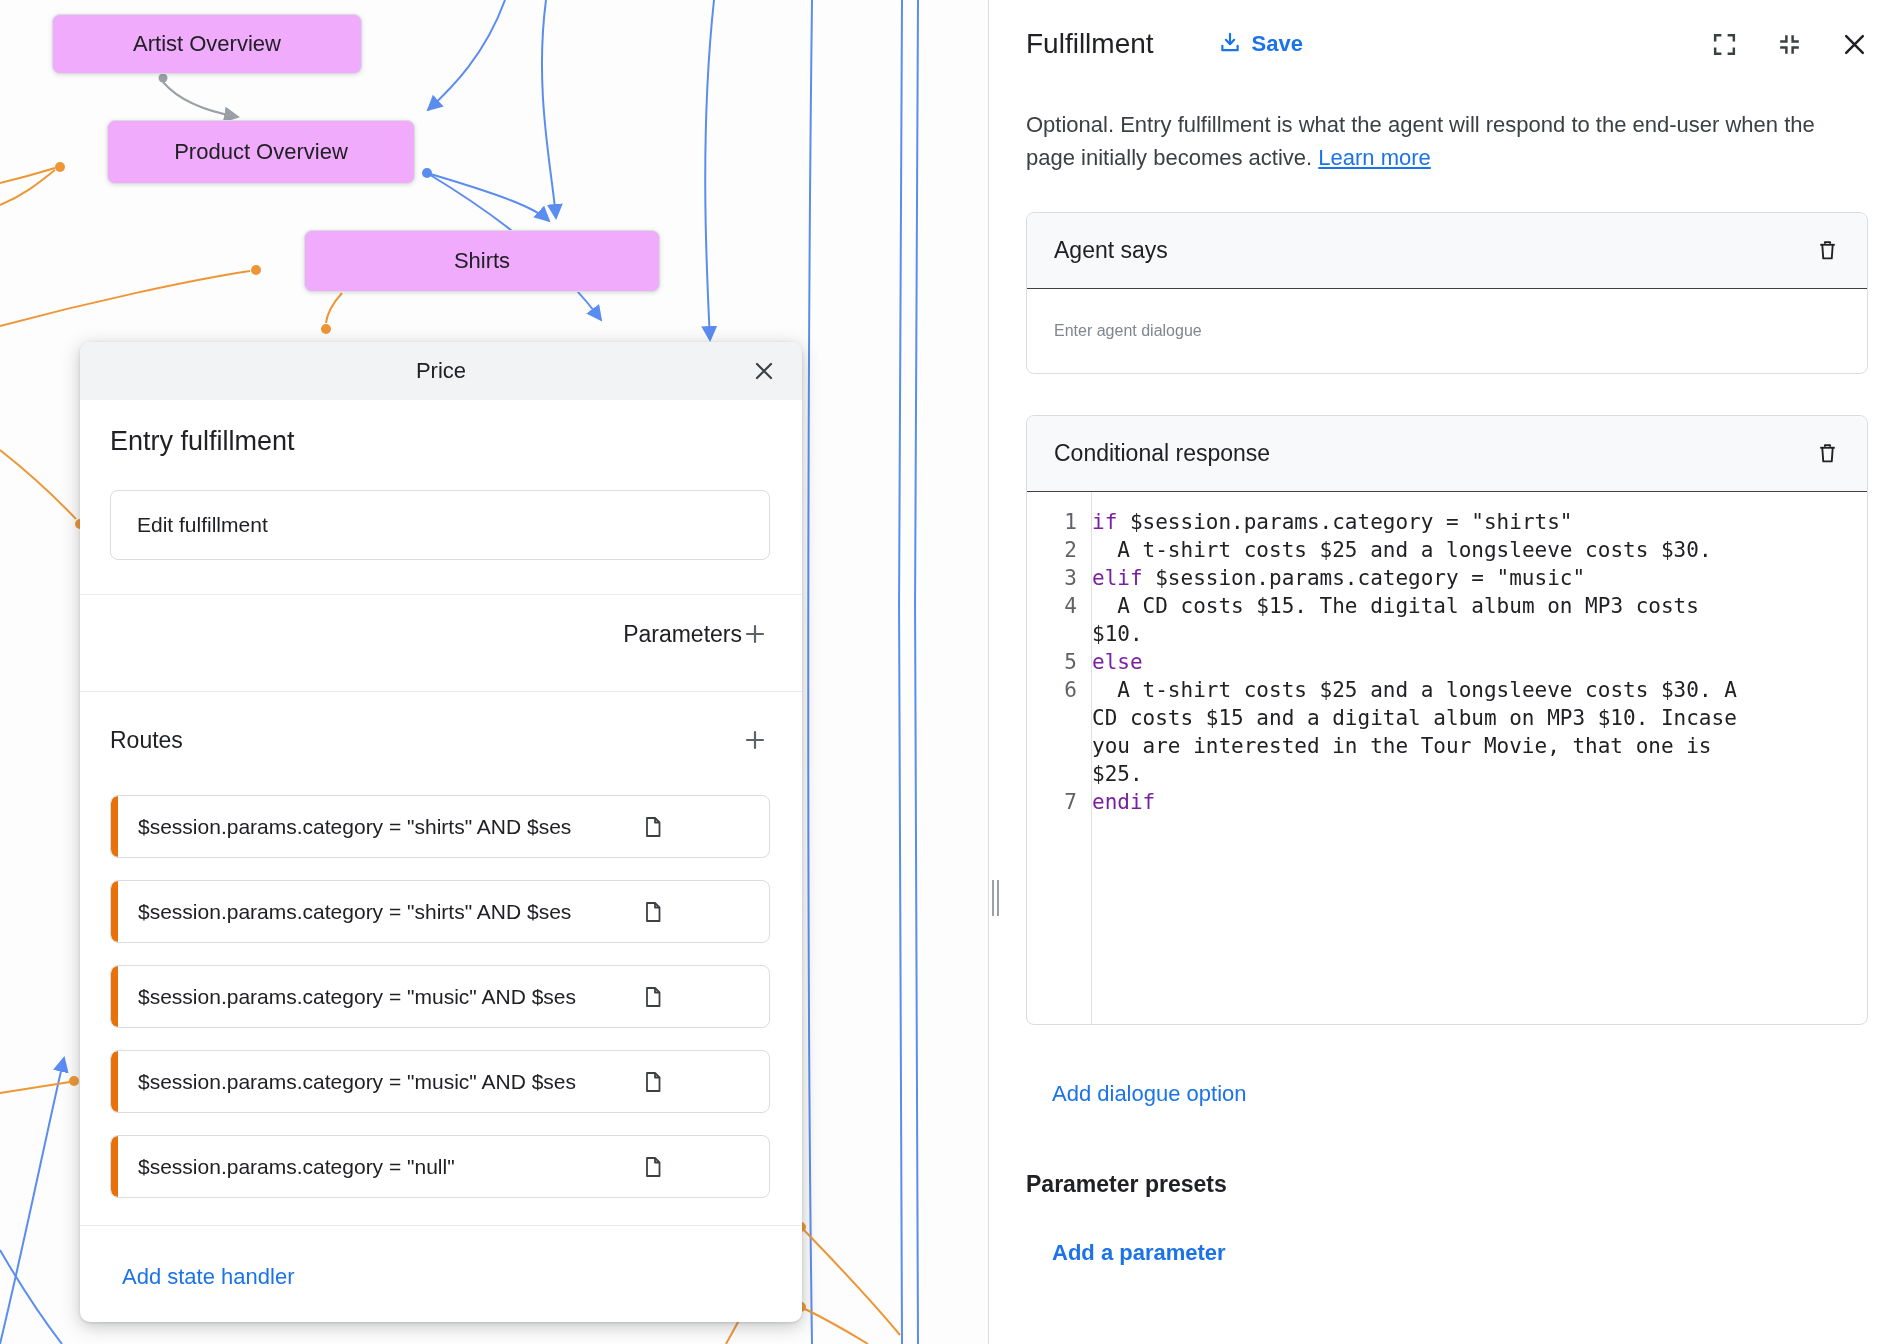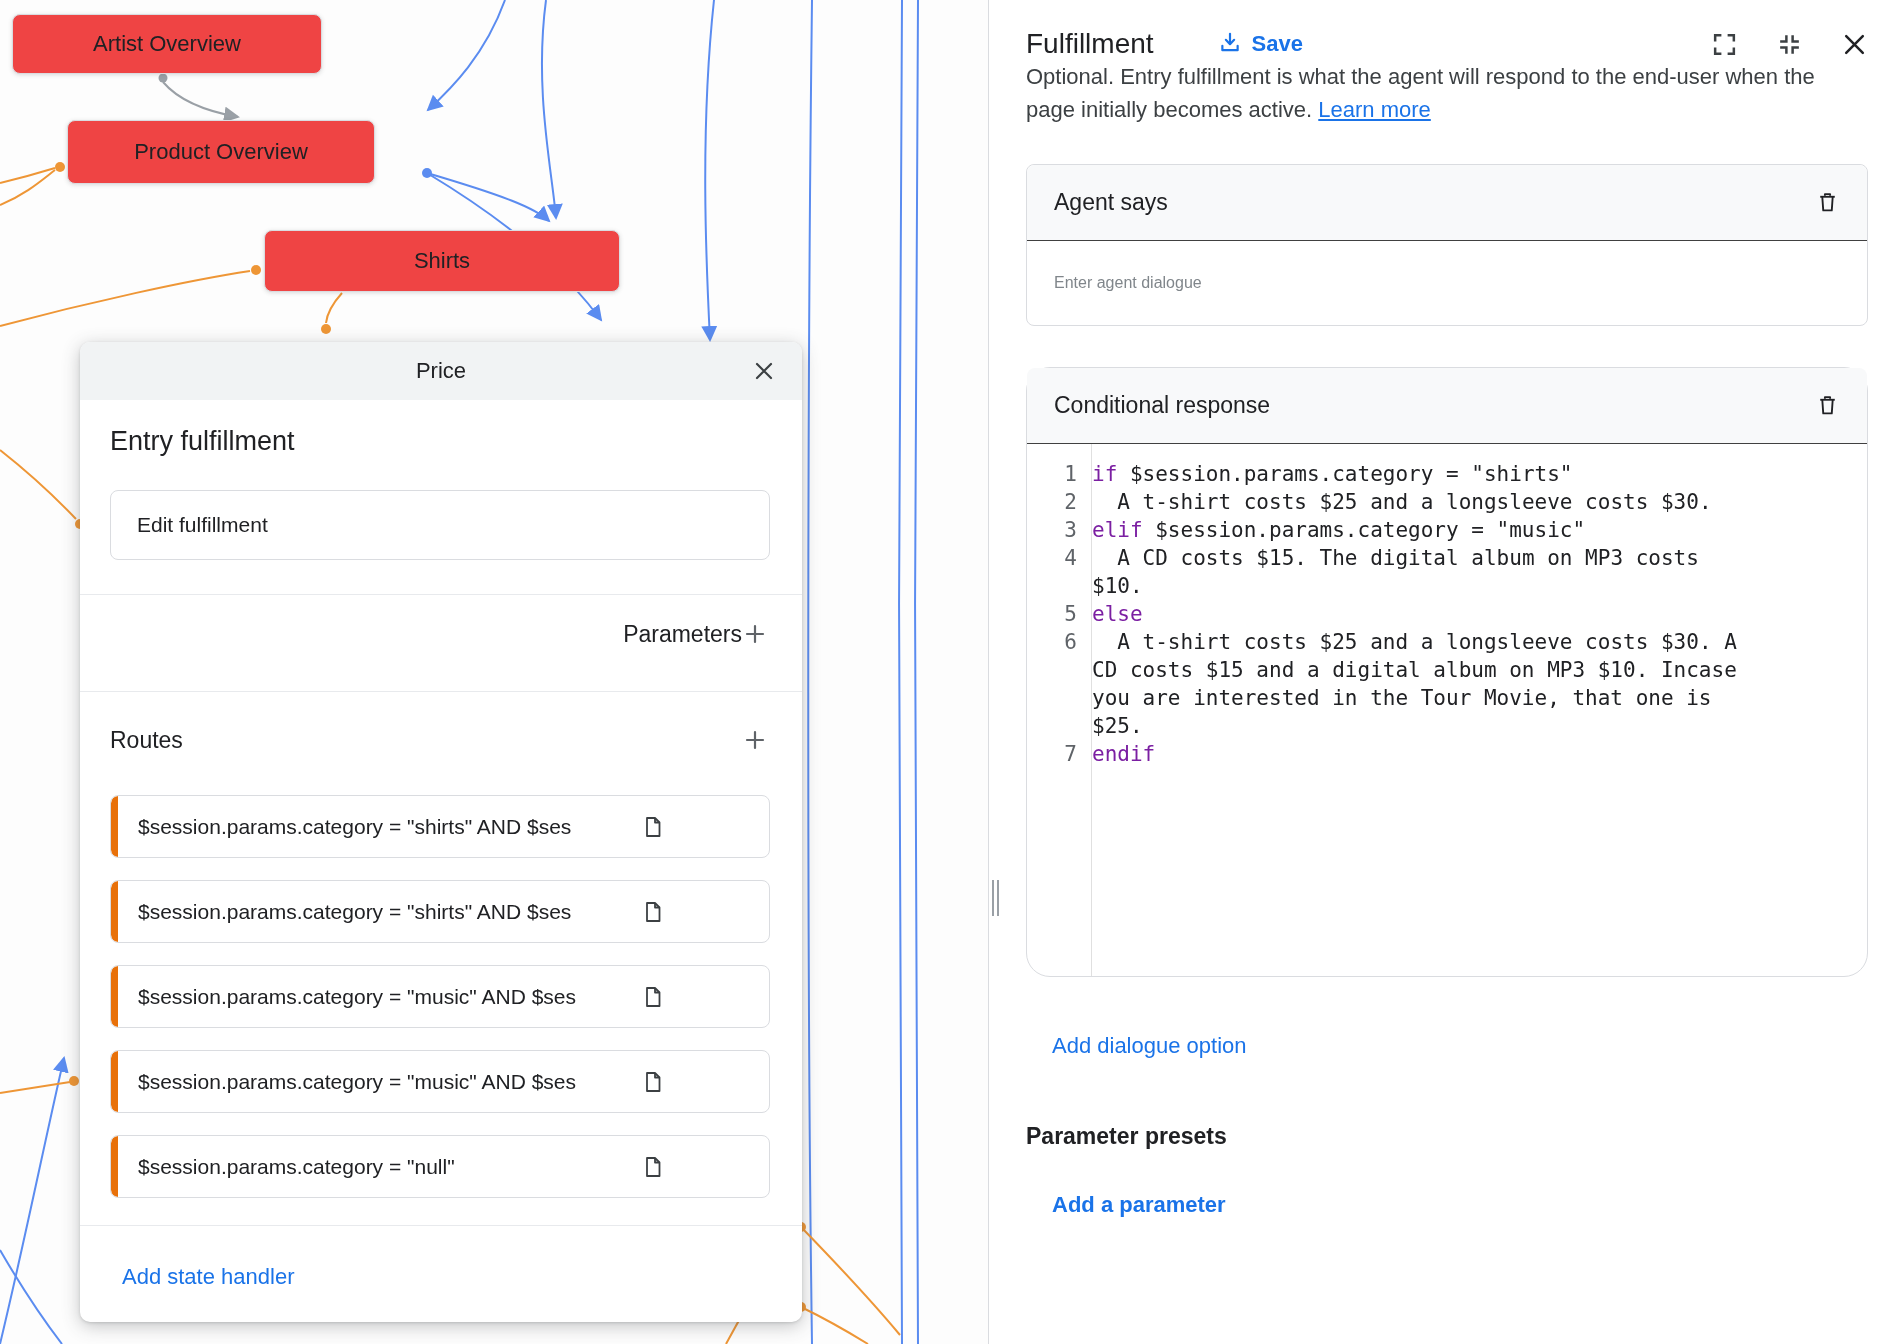--- a/index.html
+++ b/index.html
@@ -6,24 +6,24 @@
   html,body { background:#fff; }
   .app {
     position:relative; width:1898px; height:1344px; overflow:hidden;
     background:#fff; font-family:"Liberation Sans", sans-serif; color:#202124;
   }
 
   
   .canvas { position:absolute; left:0; top:0; width:988px; height:1344px; background:#fdfdfd; overflow:hidden; }
   .edges { position:absolute; left:0; top:0; }
   .node {
-    position:absolute; background:#ef4444; border:1px solid #dadce0; border-radius:8px;
+    position:absolute; background:#f0abfc; border:1px solid #dadce0; border-radius:8px;
     box-shadow:0 1px 4px rgba(60,64,67,.18);
     display:flex; align-items:center; justify-content:center;
-    font-size:22px; font-weight:500; color:#202124; cursor:pointer;
+    font-size:22px; font-weight:500; color:#202124; cursor:pointer;margin-left:40px;
   }
   #node-artist  { left:12px;  top:14px;  width:310px; height:60px; }
   #node-product { left:67px;  top:120px; width:308px; height:64px; }
   #node-shirts  { left:264px; top:230px; width:356px; height:62px; }
 
   .price-card {
     position:absolute; left:80px; top:342px; width:722px; height:980px;
     background:#fff; border-radius:10px;
     box-shadow:0 4px 18px rgba(60,64,67,.30), 0 1px 3px rgba(60,64,67,.18);
   }
@@ -65,26 +65,26 @@
 
   
   .panel { position:absolute; left:1002px; top:0; width:896px; height:1344px; background:#fff; padding:0 30px 0 24px; }
   .panel-header { display:flex; align-items:center; margin-top:28px; }
   .panel-title { font-size:28px; font-weight:500; color:#202124; }
   .save-button { display:flex; align-items:center; margin-left:64px; cursor:pointer; }
   .save-button .label { color:#1a73e8; font-size:22px; font-weight:700; margin-left:10px; }
   .header-spacer { flex:1; }
   .icon-btn { display:flex; cursor:pointer; margin-left:38px; }
 
-  .panel-desc { font-size:22px; line-height:33px; color:#3c4043; max-width:842px; }
+  .panel-desc { margin-top:48px; font-size:22px; line-height:33px; color:#3c4043; max-width:842px; }
   .learn-more { color:#1a73e8; text-decoration:underline; cursor:pointer; }
 
   .card { border:1px solid #dadce0; border-radius:8px; background:#fff; }
   .card-agent { margin-top:38px; }
-  .card-cond  { margin-top:41px;border-radius:24px; }
+  .card-cond  { margin-top:41px; }
   .card-header {
     height:76px; display:flex; align-items:center; justify-content:space-between;
     padding:0 27px; background:#f8f9fa; border-bottom:1px solid #404040;
     border-radius:8px 8px 0 0; font-size:23px; color:#202124;
   }
   .trash-btn { display:flex; cursor:pointer; }
   .agent-body { height:84px; display:flex; align-items:center; }
   .agent-input { width:100%; border:none; outline:none; font-size:16px; padding:0 27px; font-family:"Liberation Sans", sans-serif; color:#202124; background:transparent; }
   .agent-input::placeholder { color:#80868b; }
 

